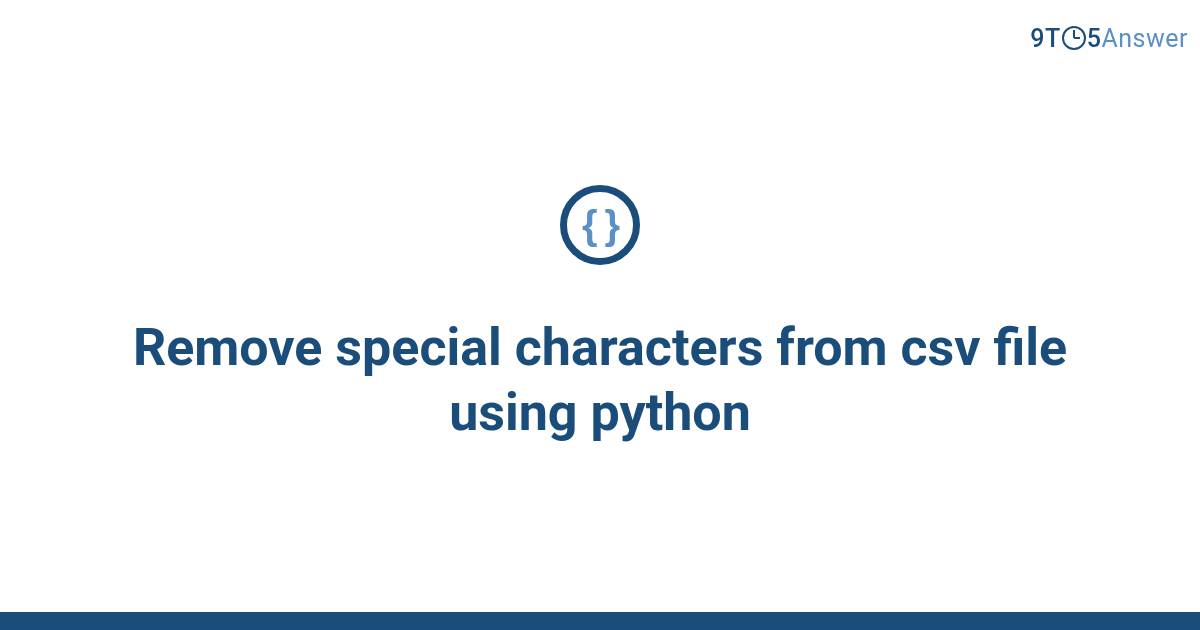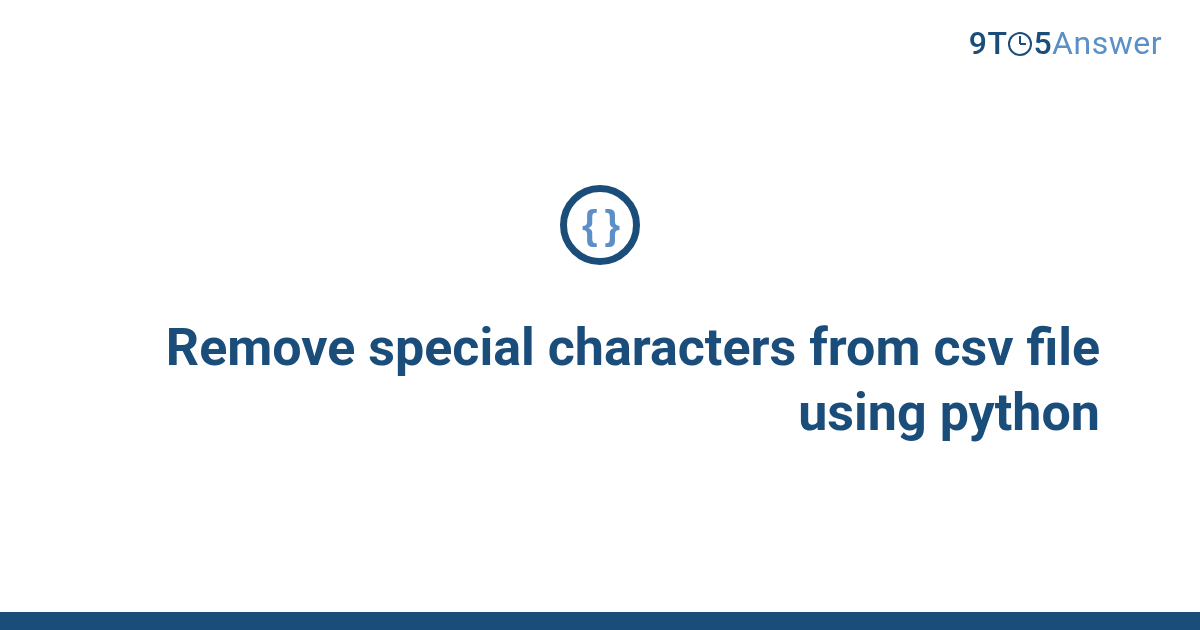--- a/index.html
+++ b/index.html
@@ -11,22 +11,22 @@
   width: 1200px;
   height: 630px;
   background: #ffffff;
   font-family: -apple-system, BlinkMacSystemFont, "Segoe UI", Roboto, Helvetica, Arial, sans-serif;
   position: relative;
   overflow: hidden;
 }
 .logo {
   position: absolute;
   top: 24px;
-  right: 38px;
-  font-size: 32px;
+  right: 12px;
+  font-size: 25px;
   font-weight: 400;
   letter-spacing: 0.5px;
 }
 .logo .nine {
   color: #1a4d7a;
   font-weight: 500;
 }
 .logo .t {
   color: #1a4d7a;
   font-weight: 500;
@@ -97,21 +97,21 @@
   font-size: 40px;
   font-weight: 700;
   color: #5b8fc7;
   font-family: "Segoe UI", Arial, sans-serif;
   letter-spacing: -2px;
 }
 .title {
   font-size: 52px;
   font-weight: 700;
   color: #1a4d7a;
-  text-align: right;
+  text-align: center;
   line-height: 1.25;
   max-width: 1000px;
 }
 .footer-bar {
   position: absolute;
   bottom: 0;
   left: 0;
   right: 0;
   height: 18px;
   background: #1a4d7a;

